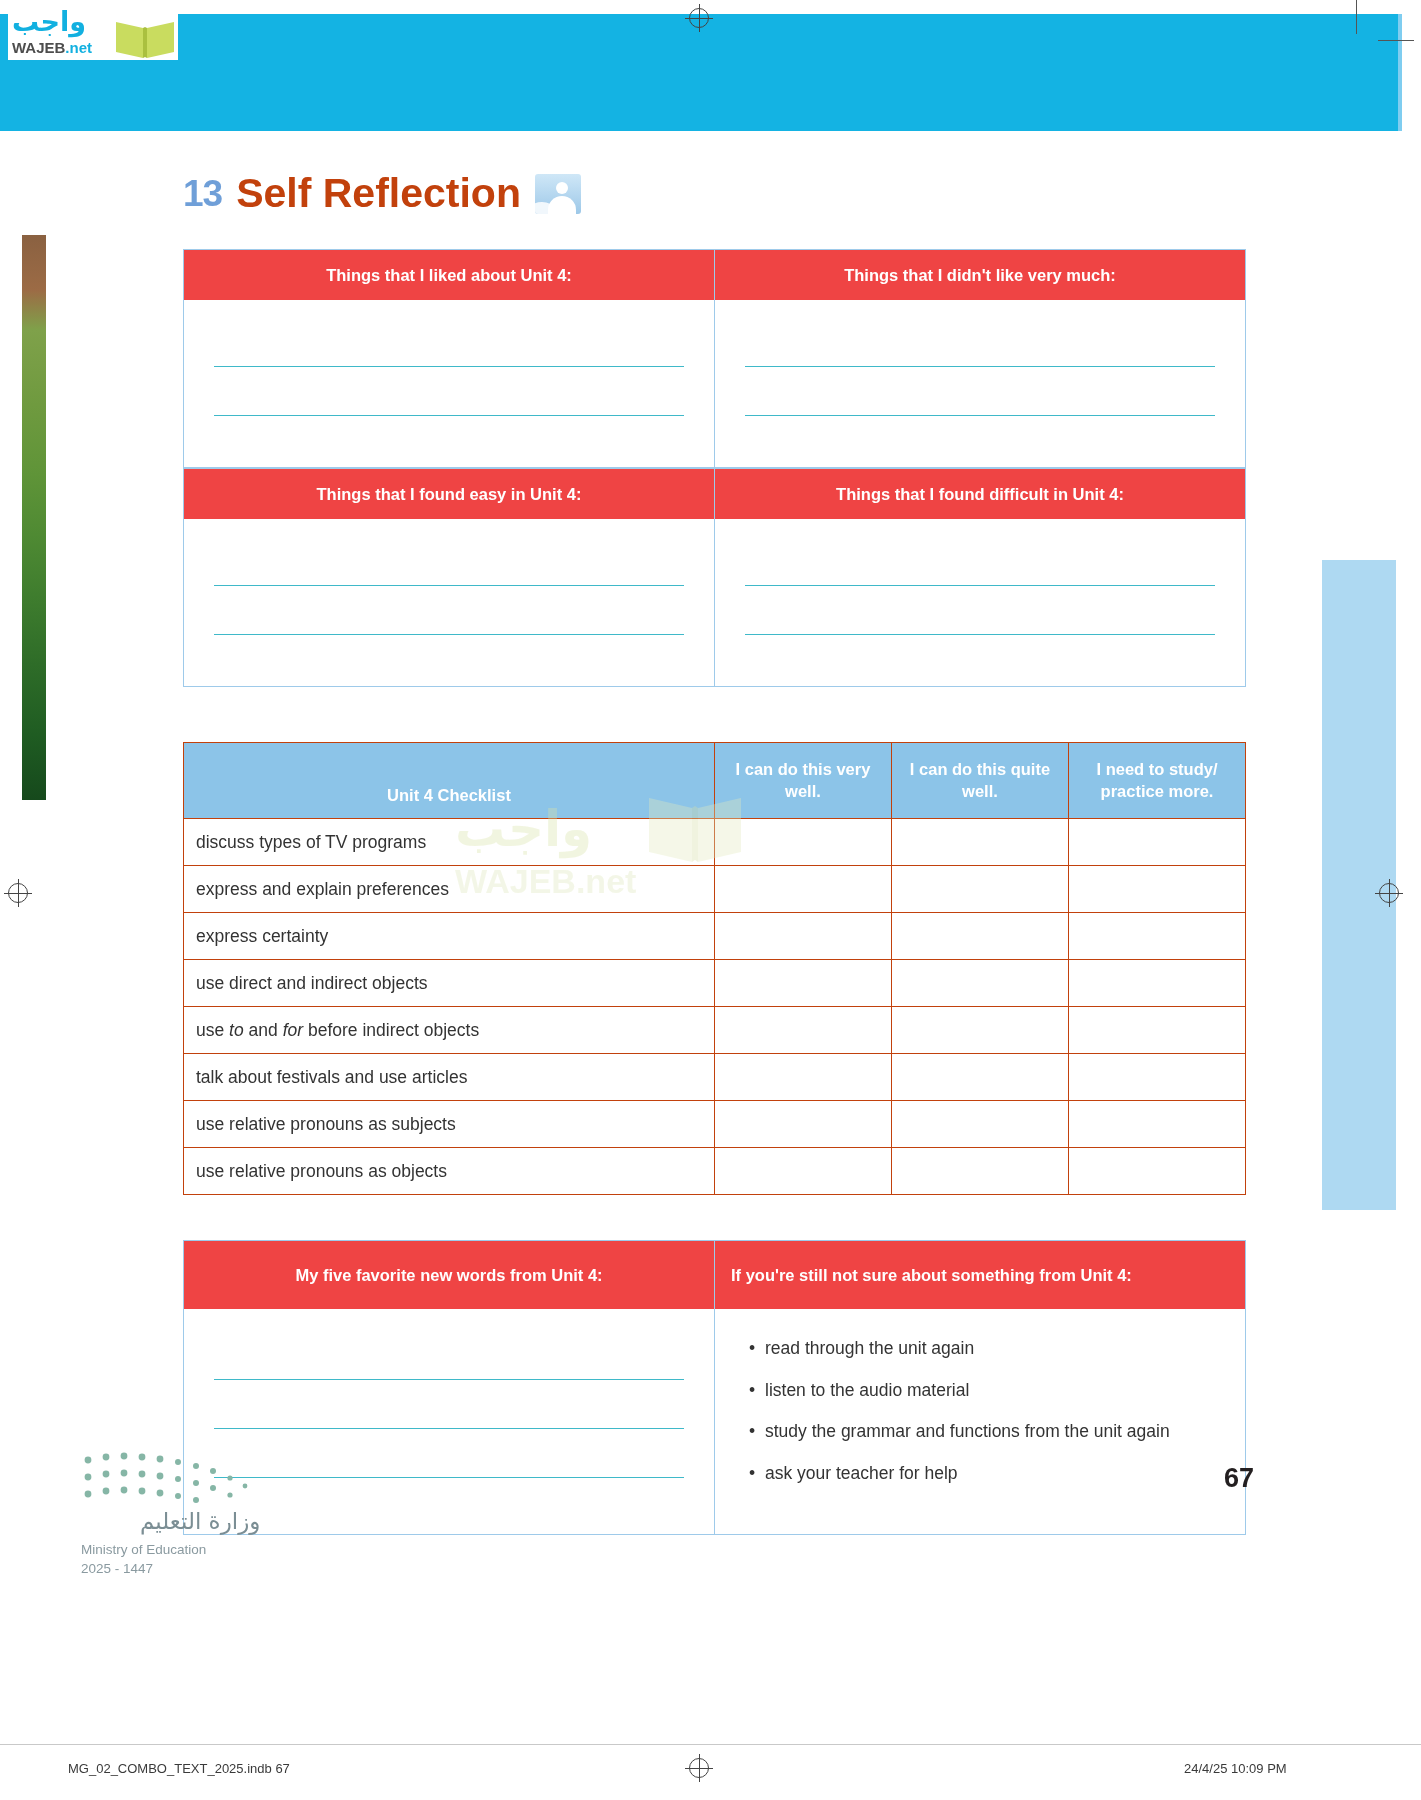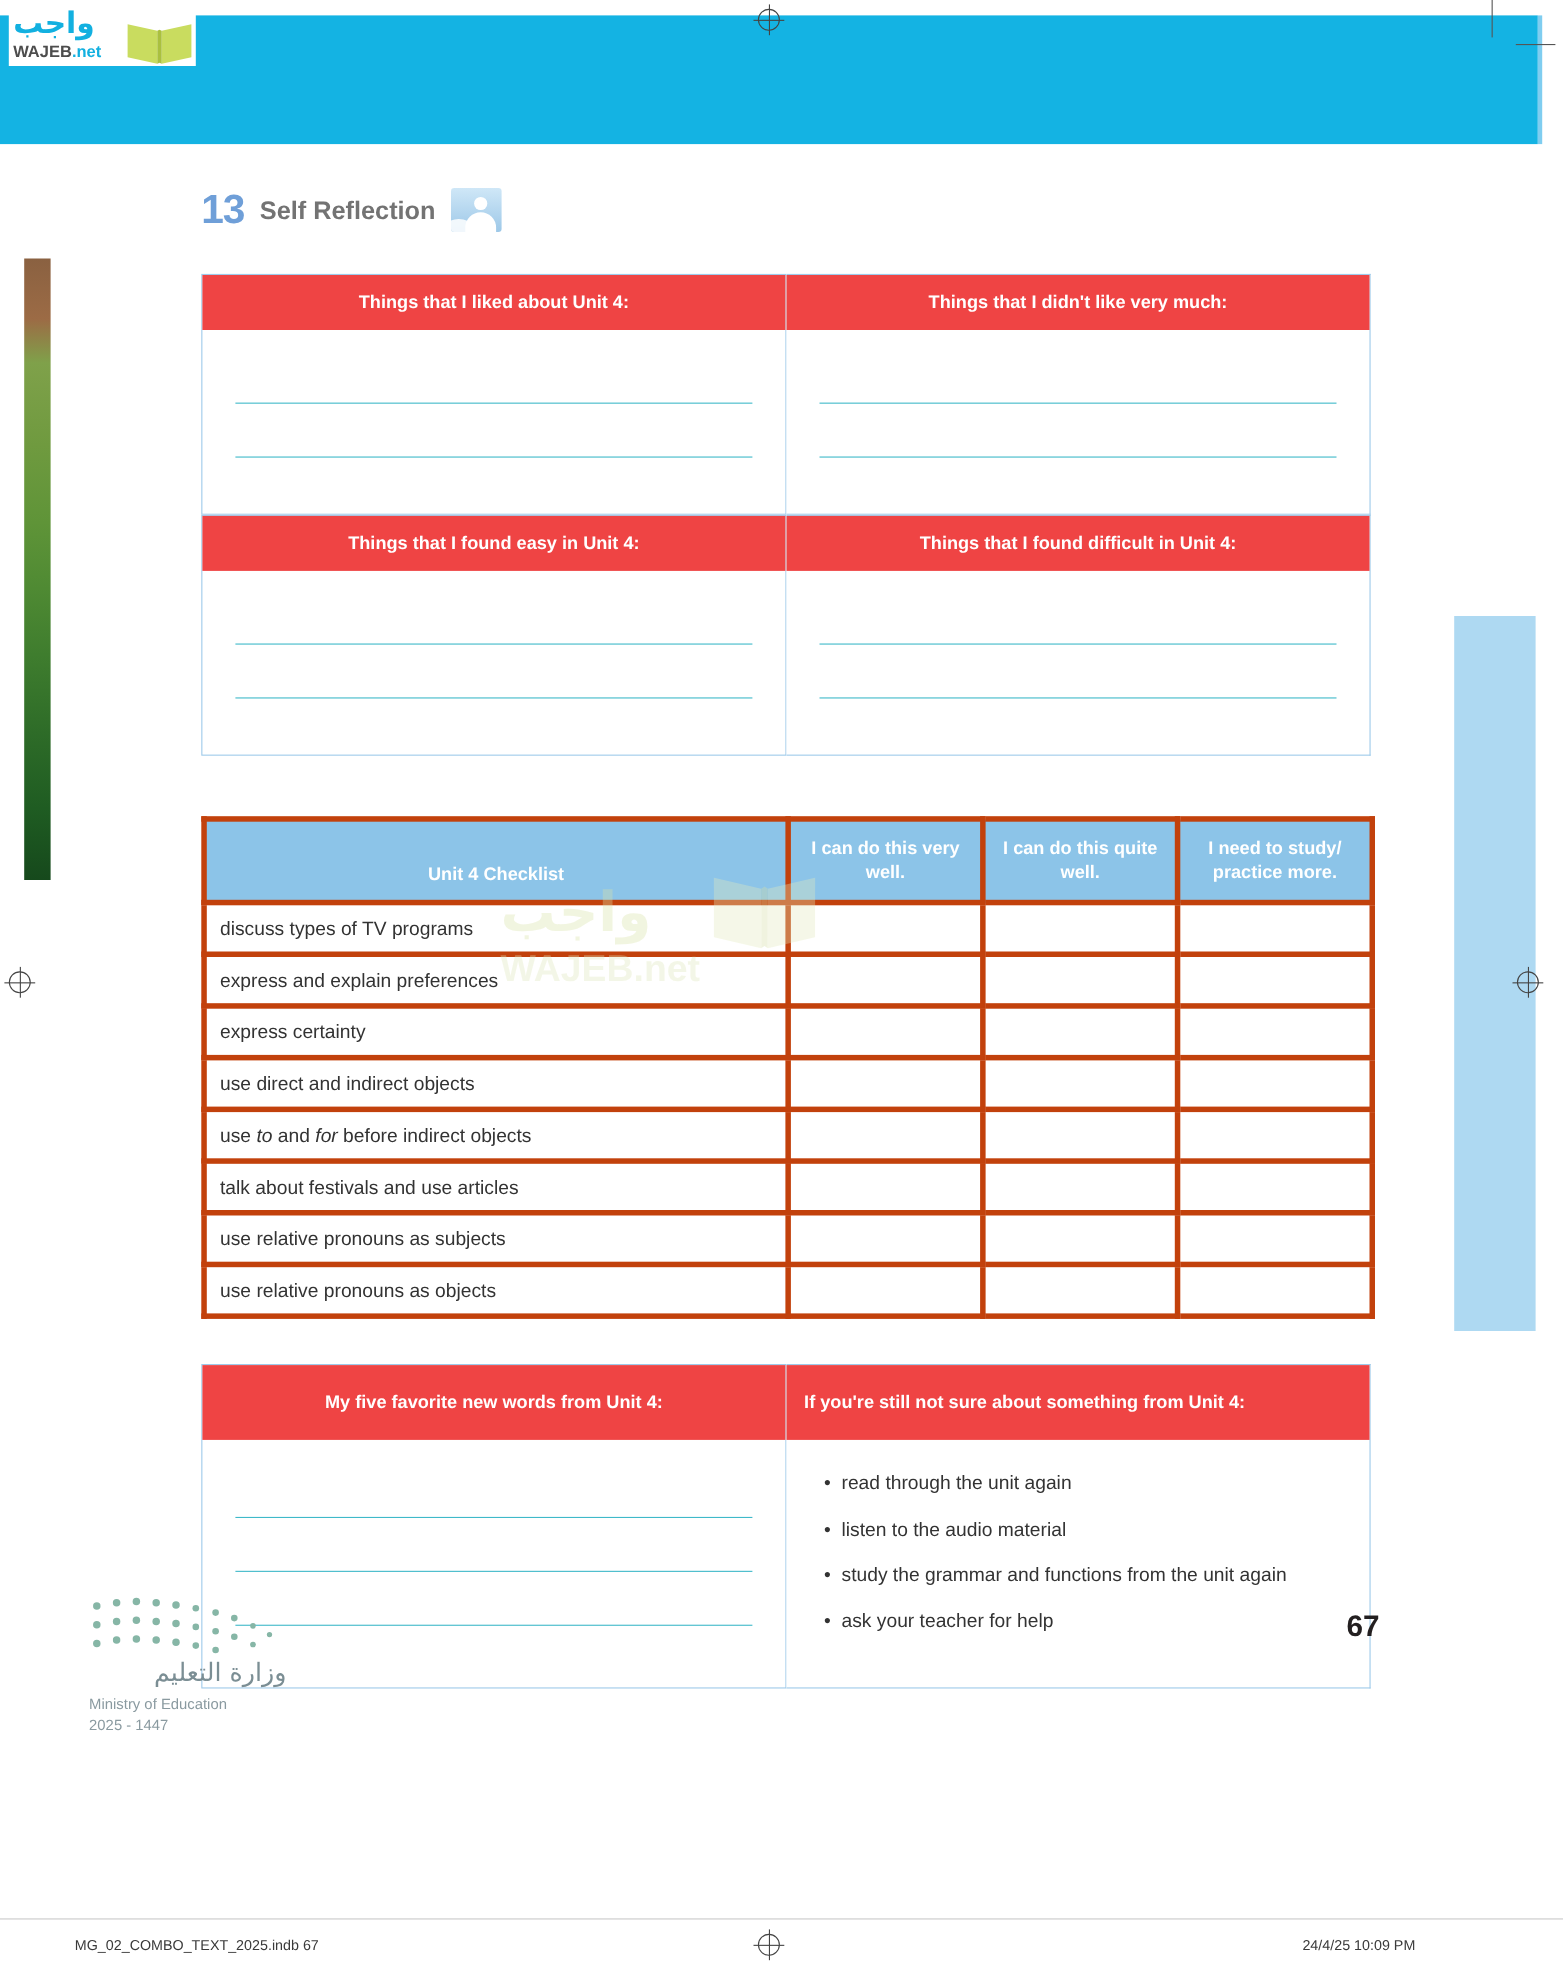--- a/index.html
+++ b/index.html
@@ -137,23 +137,23 @@
     align-items: center;
     gap: 14px;
   }
   .heading-num {
     font-size: 37px;
     font-weight: bold;
     color: #6f9fd8;
     letter-spacing: -1px;
   }
   .heading-title {
-    font-size: 23px;
-    font-weight: bold;
-    color: #737373;
+    font-size: 41px;
+    font-weight: bold;
+    color: #c2410c;
   }
   .heading-icon {
     width: 46px; height: 40px;
     background: linear-gradient(to bottom, #cfe7f7, #9dc8e8);
     border-radius: 3px;
     position: relative;
     overflow: hidden;
   }
   .heading-icon .head {
     position: absolute;
@@ -220,21 +220,21 @@
 
   
   .checklist {
     position: absolute;
     left: 183px; top: 742px;
     width: 1063px;
     border-collapse: collapse;
     table-layout: fixed;
   }
   .checklist th, .checklist td {
-    border: 5px solid #c2410c;
+    border: 1px solid #c2410c;
     box-sizing: border-box;
     margin-left: 32px;
   }
   .checklist thead th {
     background: #8cc4e8;
     color: #ffffff;
     font-weight: bold;
     font-size: 16.5px;
     height: 76px;
     line-height: 1.3;

